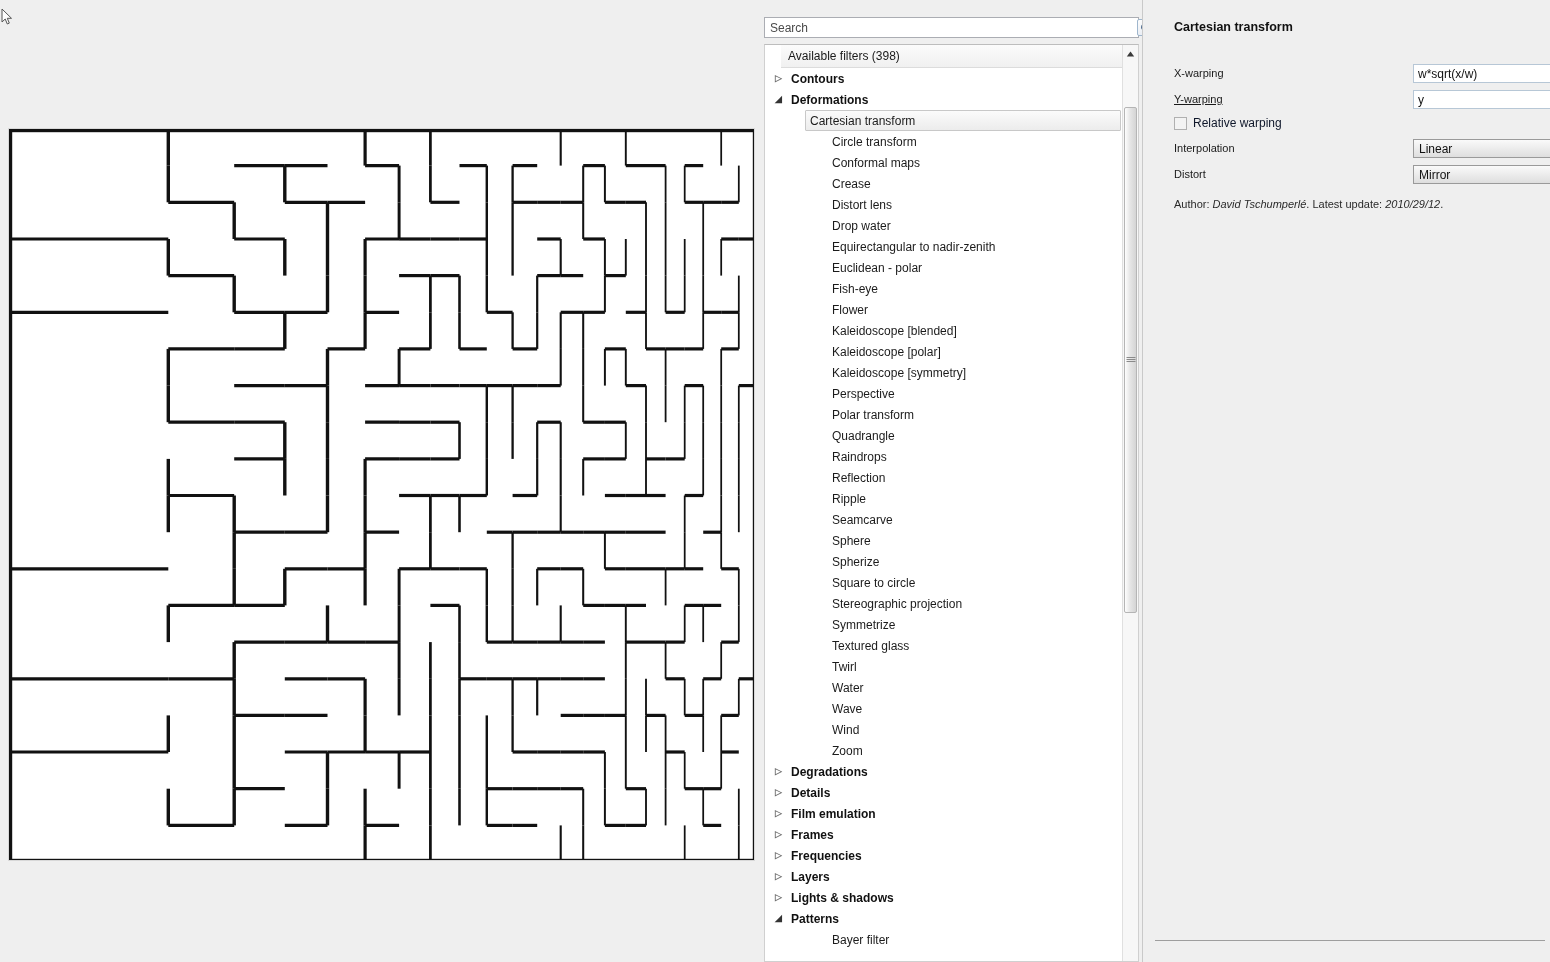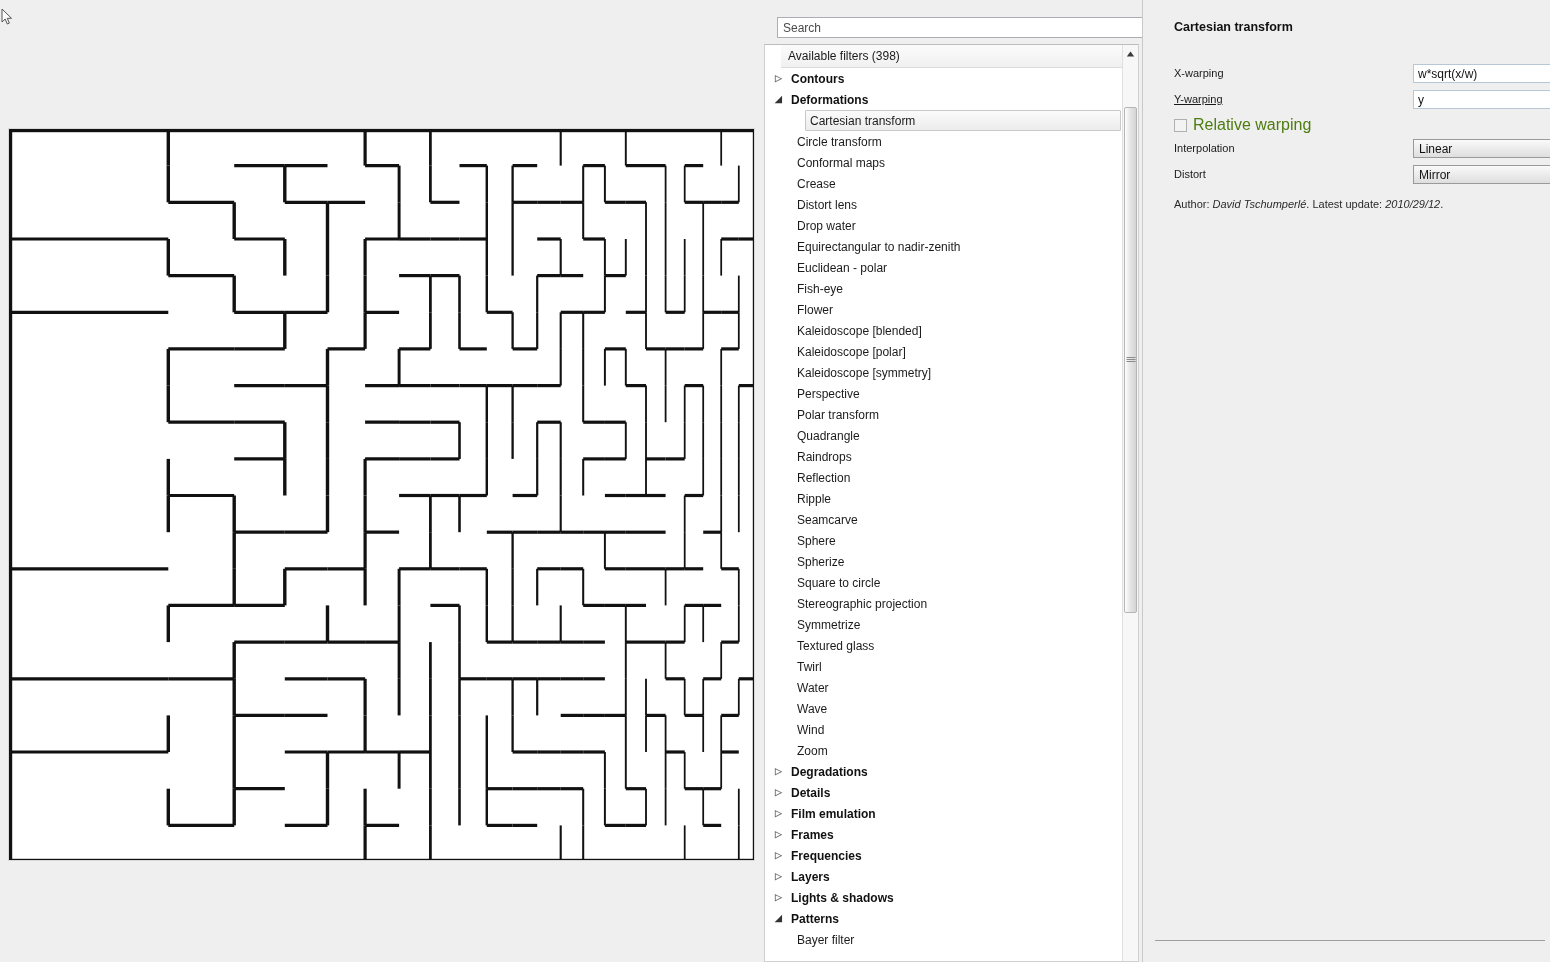--- a/index.html
+++ b/index.html
@@ -28,21 +28,21 @@
     overflow: hidden;
   }
   #maze-svg { display:block; width: 747px; height: 733px; }
 
   
   #filter-pane {
     position: absolute; left: 760px; top: 0; width: 382px; height: 962px;
     background: #efefef;
   }
   #search-row {
-    position: absolute; left: 17px; top: 17px; width: 392px; height: 21px;
+    position: absolute; left: 4px; top: 17px; width: 392px; height: 21px;
   }
   #search-input {
     position: absolute; left: 0; top: 0; width: 375px; height: 21px;
     border: 1px solid #abadb3; background: #fff;
     font-family: "Liberation Sans", sans-serif; font-size: 12px;
     padding: 0 24px 0 5px; color: #222; outline: none;
   }
   #search-input::placeholder { color: #4a4a4a; }
   #search-btn {
     position: absolute; right: 2px; top: 2px; width: 17px; height: 17px;
@@ -73,21 +73,21 @@
     padding-left: 10px; font-weight: bold; font-size: 12px; color: #111;
     cursor: default;
   }
   .cat-arrow {
     width: 14px; font-size: 9px; color: #707070; line-height: 1;
     display: inline-block; text-align: left; margin-right: 2px;
   }
   .cat-arrow.open { color: #333; }
   .leaf-row {
     height: 21px; display: flex; align-items: center;
-    padding-left: 32px; font-size: 12px; color: #1b1b1b; cursor: default;
+    padding-left: 67px; font-size: 12px; color: #1b1b1b; cursor: default;
   }
   .leaf-row.selected {
     background: linear-gradient(#fbfbfb, #ececec);
     border: 1px solid #c8c8c8;
     height: 21px; margin-left: 40px; padding-left: 4px;
     width: 316px; border-radius: 1px;
   }
 
   
   #vscroll {
@@ -135,21 +135,21 @@
     display: flex; align-items: center; padding-left: 5px; cursor: pointer;
   }
   #relwarp-row {
     position: absolute; left: 31px; top: 116px;
     display: flex; align-items: center; gap: 6px;
   }
   #relwarp-box {
     width: 13px; height: 13px; background: #f3f3f3;
     border: 1px solid #b0b0b0; cursor: pointer;
   }
-  #relwarp-label { font-size: 16px; color: #4d7c0f; }
+  #relwarp-label { font-size: 12px; color: #0f172a; }
   #author-line {
     position: absolute; left: 31px; top: 198px; font-size: 11px; color: #2a2a2a;
   }
   #author-line .it { font-style: italic; }
   #param-sep {
     position: absolute; left: 12px; top: 940px; width: 390px;
     height: 1px; background: #9e9e9e;
   }
 </style>
 </head>

